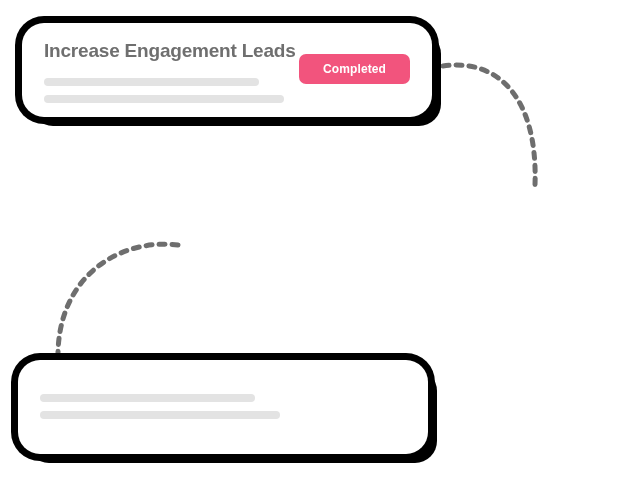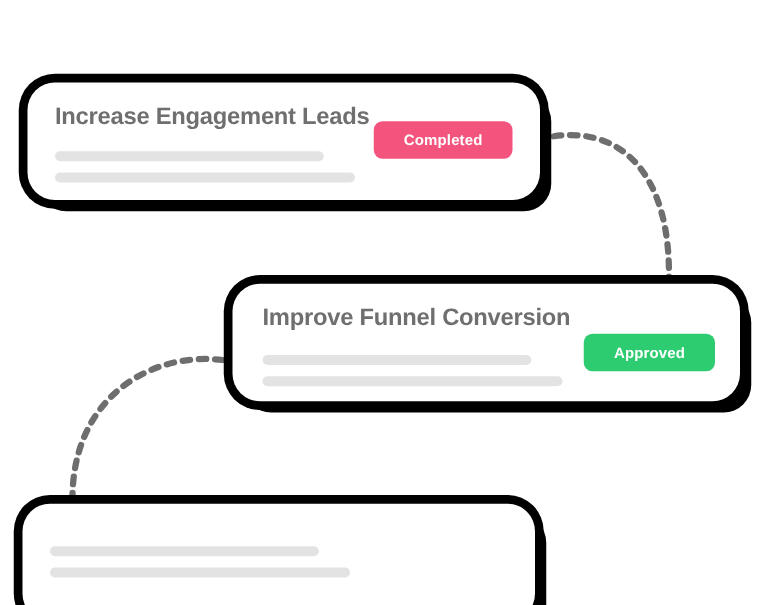--- a/index.html
+++ b/index.html
@@ -14,21 +14,20 @@
     overflow: hidden;
     font-family: "Liberation Sans", sans-serif;
     -webkit-font-smoothing: antialiased;
   }
 
   #stage {
     position: absolute;
     inset: 0;
     width: 620px;
     height: 367px;
-    margin-top: 43px;
   }
 
   
   #connectors {
     position: absolute;
     left: 0;
     top: 0;
     width: 620px;
     height: 484px;
     z-index: 1;
@@ -128,30 +127,20 @@
     <div class="card-inner">
       <h2 class="card-title">Increase Engagement Leads</h2>
       <div class="skeletons">
         <div class="skeleton s1"></div>
         <div class="skeleton s2"></div>
       </div>
       <button class="status" style="background:#f2547d;">Completed</button>
     </div>
   </div>
 
-  <div class="card" id="card-2">
-    <div class="card-inner">
-      <h2 class="card-title">Improve Funnel Conversion</h2>
-      <div class="skeletons">
-        <div class="skeleton s1"></div>
-        <div class="skeleton s2"></div>
-      </div>
-      <button class="status" style="background:#2ecc71;">Approved</button>
-    </div>
-  </div>
 
   <div class="card" id="card-3">
     <div class="card-inner">
       <div class="skeletons">
         <div class="skeleton s1"></div>
         <div class="skeleton s2"></div>
       </div>
     </div>
   </div>
 

